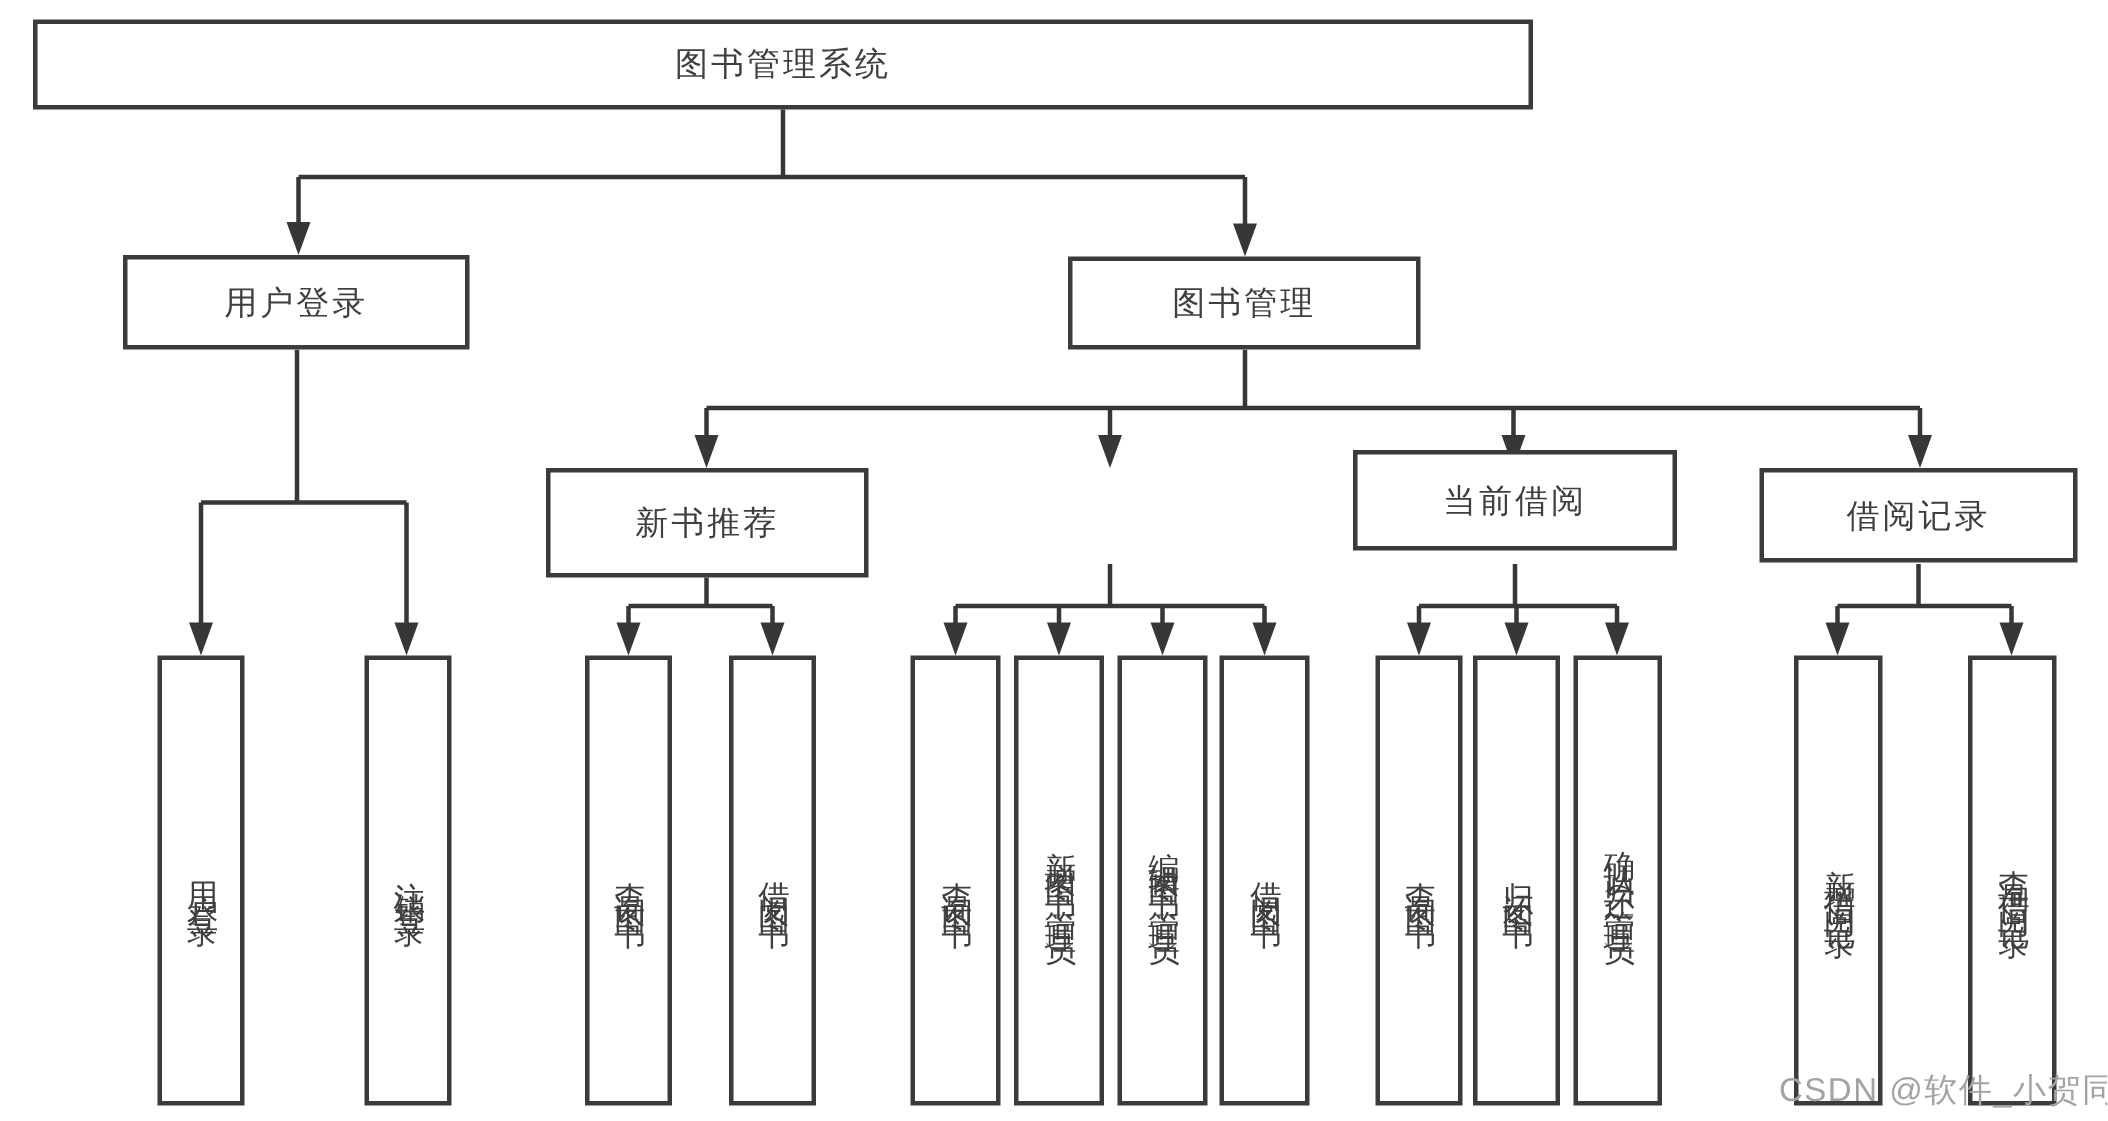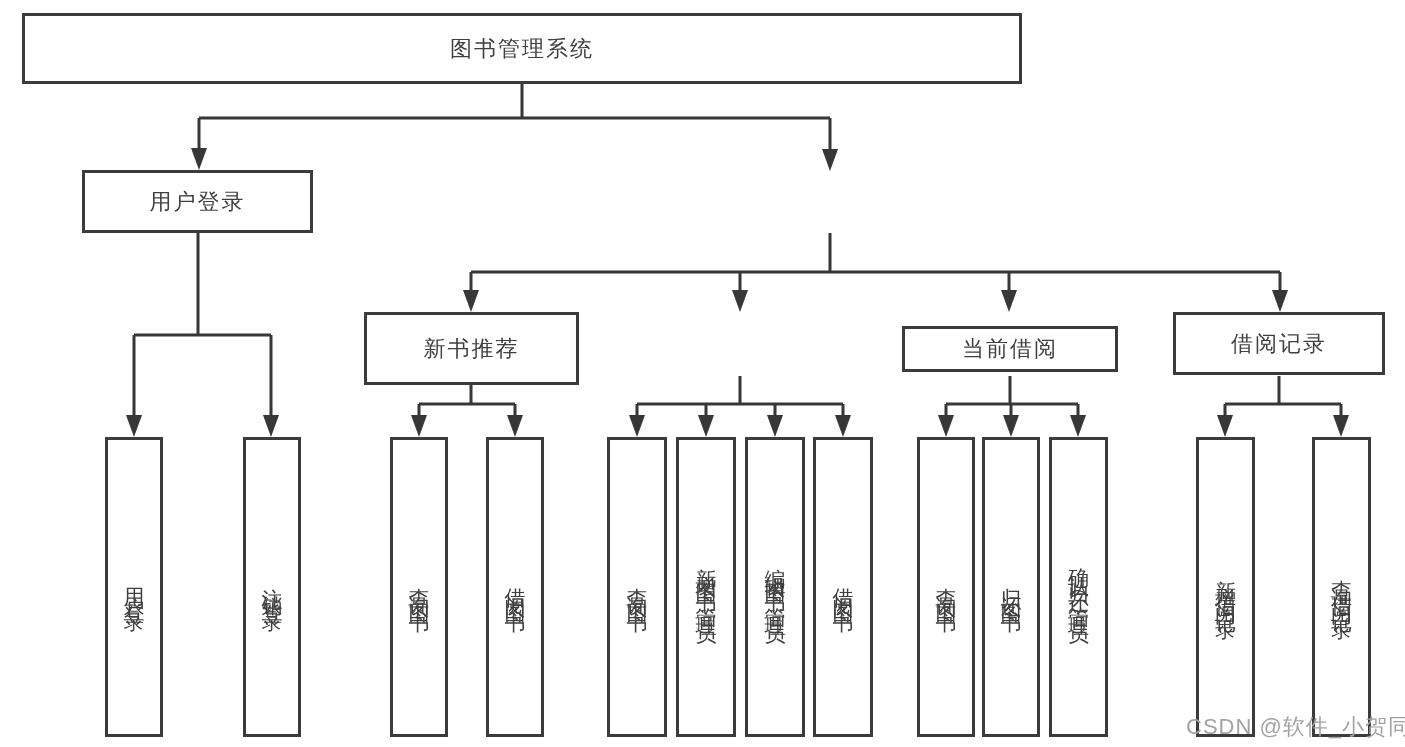--- a/index.html
+++ b/index.html
@@ -85,32 +85,35 @@
       <polygon points="1070,415 1086,415 1078,437"></polygon>
     </g>
 
     <g>
       <path d="M1279,376 V404 M1225,404 H1341 M1225,404 V419 M1341,404 V419"></path>
       <polygon points="1217,415 1233,415 1225,437"></polygon>
       <polygon points="1333,415 1349,415 1341,437"></polygon>
     </g>
   </svg>
 
-  <div class="hbox" style="left:22px;top:13px;width:1000px;height:71px">
+  <div class="hbox" style="left:22px;top:13px;width:1000px;height:60px">
     <span>图书管理系统</span>
   </div>
 
   <div class="hbox" style="left:82px;top:170px;width:231px;height:63px">
     <span>用户登录</span>
   </div>
+  <div class="hbox" style="left:712px;top:171px;width:235px;height:62px">
+    <span>图书管理</span>
+  </div>
 
   <div class="hbox" style="left:364px;top:312px;width:215px;height:73px">
     <span>新书推荐</span>
   </div>
-  <div class="hbox" style="left:902px;top:326px;width:216px;height:46px">
+  <div class="hbox" style="left:902px;top:300px;width:216px;height:67px">
     <span>当前借阅</span>
   </div>
   <div class="hbox" style="left:1173px;top:312px;width:212px;height:63px">
     <span>借阅记录</span>
   </div>
 
   <div class="vbox" style="left:105px;top:437px;width:58px;height:300px">
     <span class="vtext">用户登录</span>
   </div>
   <div class="vbox" style="left:243px;top:437px;width:58px;height:300px">

